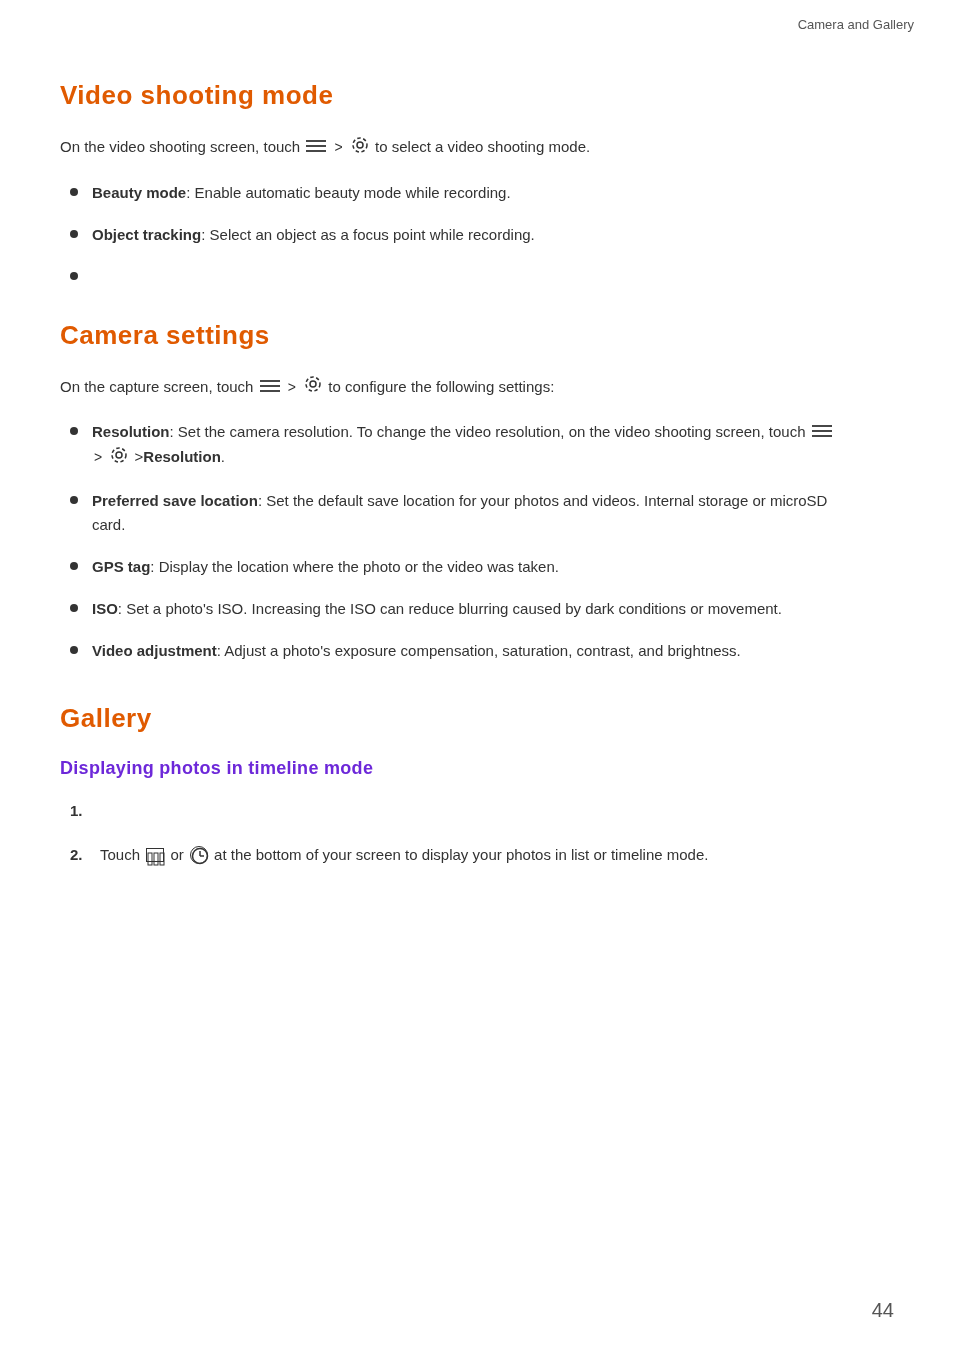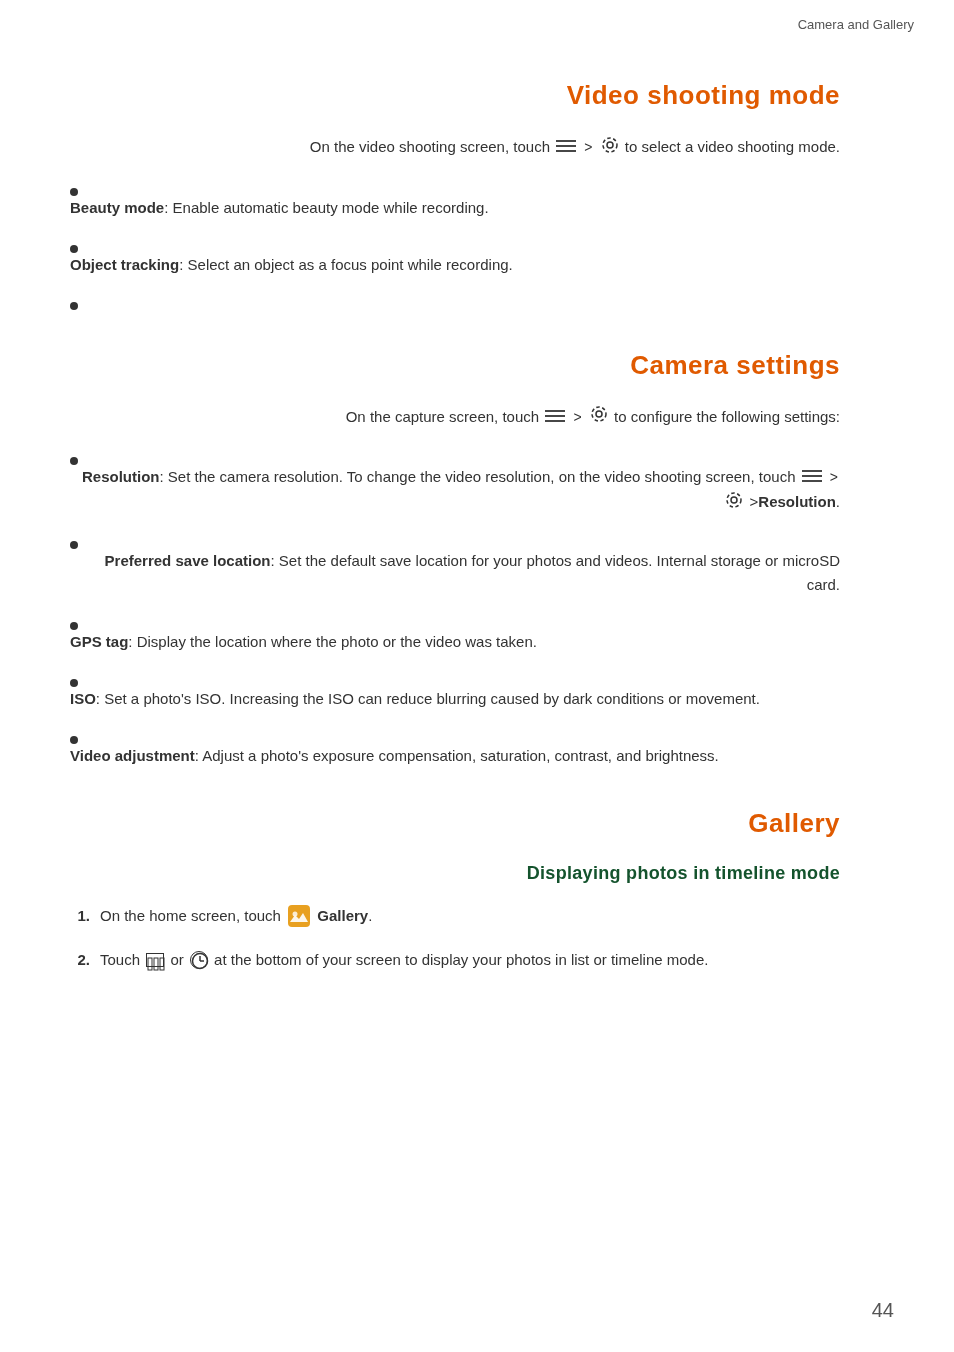--- a/index.html
+++ b/index.html
@@ -15,53 +15,51 @@
     .page-header {
       position: absolute;
       top: 17px;
       right: 40px;
       font-size: 13px;
       color: #555;
     }
     .content {
       padding: 50px 60px 60px 60px;
       max-width: 900px;
-      text-align: right;
     }
     h1.section-title {
       font-size: 26px;
       font-weight: bold;
       color: #e05a00;
       margin-bottom: 24px;
       letter-spacing: 0.5px;
     }
     h2.sub-title {
       font-size: 18px;
       font-weight: bold;
-      color: #14532d;
+      color: #6d28d9;
       margin-bottom: 20px;
       letter-spacing: 0.3px;
     }
     .intro-text {
       font-size: 15px;
       color: #333;
       margin-bottom: 20px;
       line-height: 1.6;
     }
     .bullet-list {
       list-style: none;
       margin-left: 10px;
       margin-bottom: 10px;
     }
     .bullet-list li {
       display: flex;
       align-items: flex-start;
       margin-bottom: 18px;
       line-height: 1.6;
-      flex-direction: column;
     }
     .bullet-dot {
       width: 8px;
       height: 8px;
       background: #333;
       border-radius: 50%;
       margin-top: 7px;
       margin-right: 14px;
       flex-shrink: 0;
     }
@@ -247,32 +245,20 @@
   <div style="margin-top: 40px;">
     <h1 class="section-title">Gallery</h1>
 
     <div style="margin-top: 16px;">
       <h2 class="sub-title">Displaying photos in timeline mode</h2>
 
       <ol class="numbered-list">
 
         <li>
           <span class="num">1.</span>
-          <span class="bullet-text">
-            <span>On the home screen, touch </span>
-            
-            <span class="gallery-icon">
-              <svg width="22" height="22" viewBox="0 0 22 22">
-                <rect width="22" height="22" rx="4" fill="#e8a020"></rect>
-                <circle cx="7" cy="9" r="2.5" fill="#fff" opacity="0.8"></circle>
-                <path d="M2 17 L7 10 L11 14 L15 8 L20 17 Z" fill="#fff" opacity="0.9"></path>
-              </svg>
-            </span>
-            <b> Gallery</b><span>.</span>
-          </span>
         </li>
 
         <li>
           <span class="num">2.</span>
           <span class="bullet-text">
             <span>Touch </span>
             
             <span style="display:inline-block; vertical-align:middle; border:1.5px solid #333; width:18px; height:14px; margin:0 2px; position:relative; top:-1px;">
               <svg width="18" height="14" viewBox="0 0 18 14">
                 <rect x="1" y="1" width="4" height="12" fill="none" stroke="#333" stroke-width="1"></rect>

